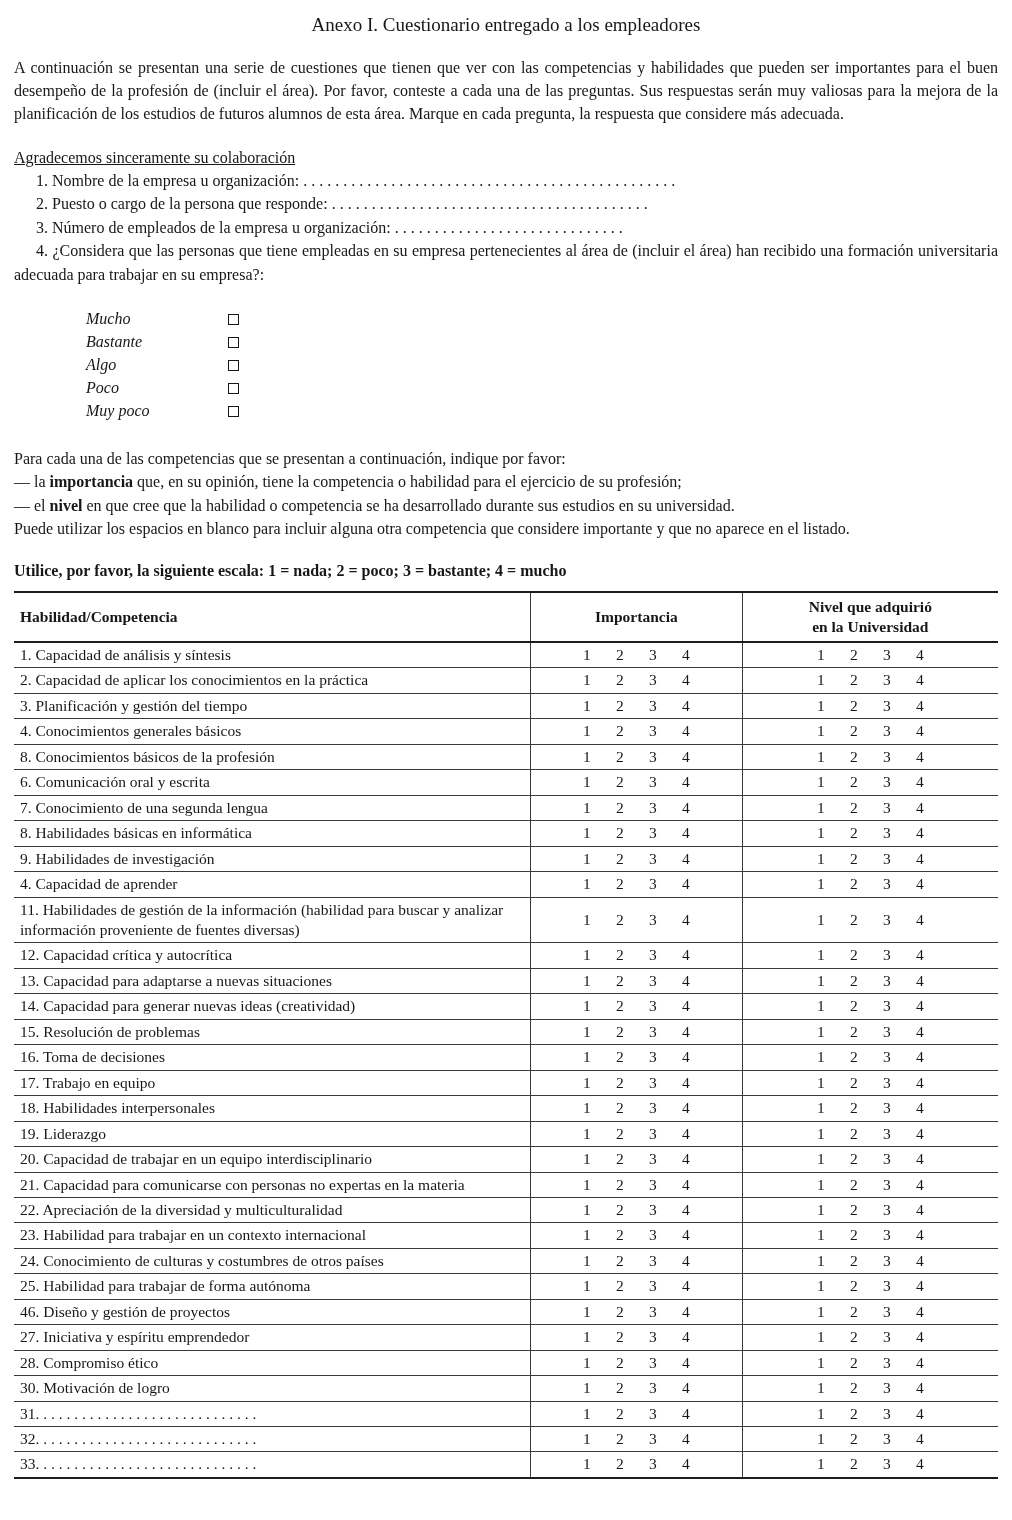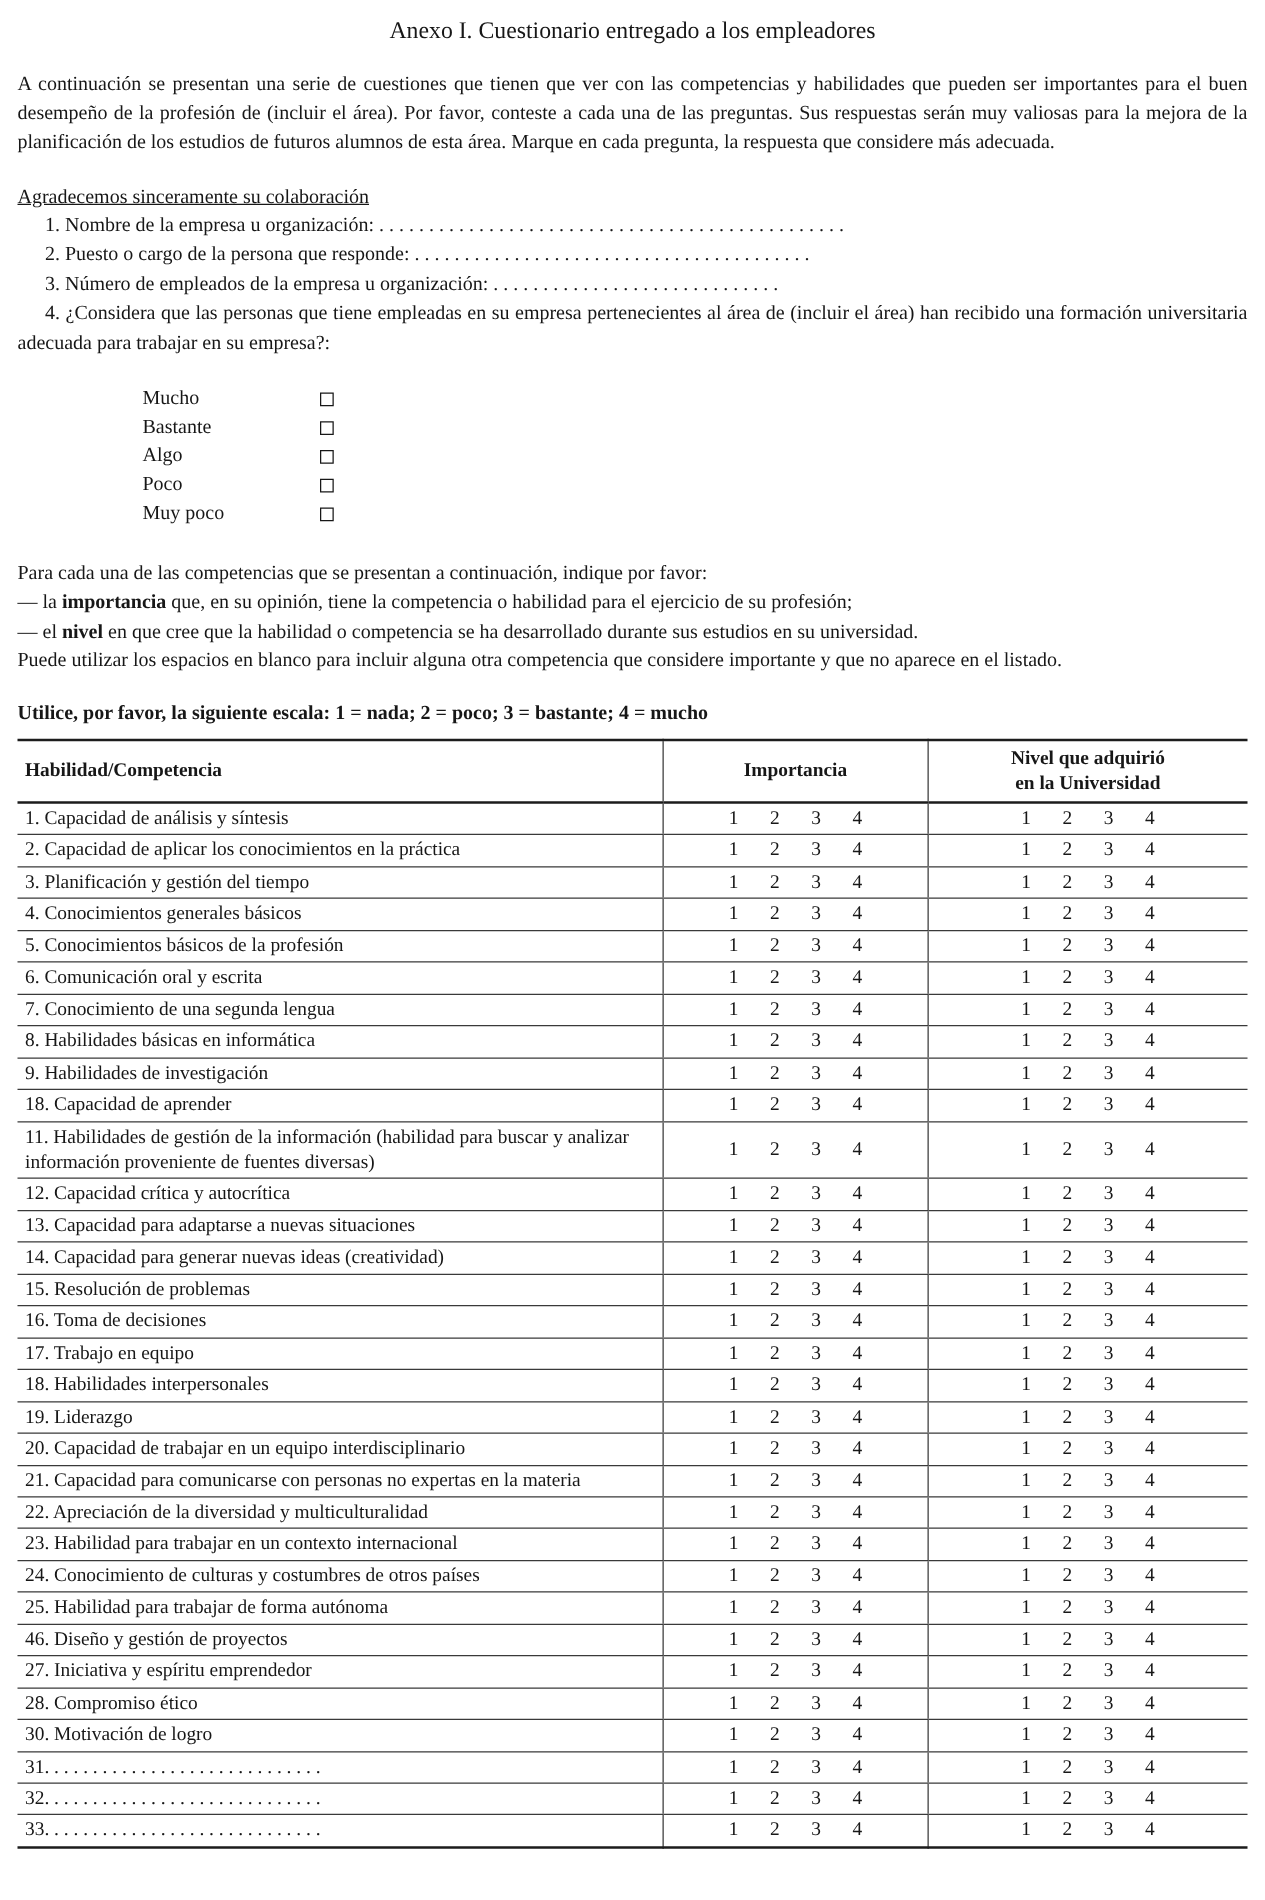--- a/index.html
+++ b/index.html
@@ -24,21 +24,21 @@
     text-align: justify;
     line-height: 1.46;
     margin: 0 0 20px 0;
   }
 
   .thanks { margin: 0; line-height: 1.46; text-decoration: underline; }
 
   .q { margin: 0; line-height: 1.46; text-indent: 22px; white-space: nowrap; overflow: hidden; }
   .q4 { margin: 0; line-height: 1.46; text-indent: 22px; text-align: justify; }
 
-  .cb-block { margin: 22px 0 24px 100px; }
+  .cb-block { margin: 22px 0 24px 72px; font-style: italic; }
   .cb-row { display: flex; align-items: center; height: 23px; }
   .cb-label { width: 142px; }
   .cb-box {
     width: 11px; height: 11px;
     border: 1.6px solid #171717;
     display: inline-block;
     background: #fff;
   }
 
   .guidelines p { margin: 0; line-height: 1.46; }
@@ -198,21 +198,21 @@
               <span class="scale-num">4</span>
             </span></td>
           <td class="col-scale col-nivel"><span class="scale-group">
               <span class="scale-num">1</span>
               <span class="scale-num">2</span>
               <span class="scale-num">3</span>
               <span class="scale-num">4</span>
             </span></td>
         </tr>
         <tr>
-          <td class="col-comp">5. Conocimientos básicos de la profesión</td>
+          <td class="col-comp">8. Conocimientos básicos de la profesión</td>
           <td class="col-scale"><span class="scale-group">
               <span class="scale-num">1</span>
               <span class="scale-num">2</span>
               <span class="scale-num">3</span>
               <span class="scale-num">4</span>
             </span></td>
           <td class="col-scale col-nivel"><span class="scale-group">
               <span class="scale-num">1</span>
               <span class="scale-num">2</span>
               <span class="scale-num">3</span>
@@ -273,21 +273,21 @@
               <span class="scale-num">4</span>
             </span></td>
           <td class="col-scale col-nivel"><span class="scale-group">
               <span class="scale-num">1</span>
               <span class="scale-num">2</span>
               <span class="scale-num">3</span>
               <span class="scale-num">4</span>
             </span></td>
         </tr>
         <tr>
-          <td class="col-comp">18. Capacidad de aprender</td>
+          <td class="col-comp">4. Capacidad de aprender</td>
           <td class="col-scale"><span class="scale-group">
               <span class="scale-num">1</span>
               <span class="scale-num">2</span>
               <span class="scale-num">3</span>
               <span class="scale-num">4</span>
             </span></td>
           <td class="col-scale col-nivel"><span class="scale-group">
               <span class="scale-num">1</span>
               <span class="scale-num">2</span>
               <span class="scale-num">3</span>

